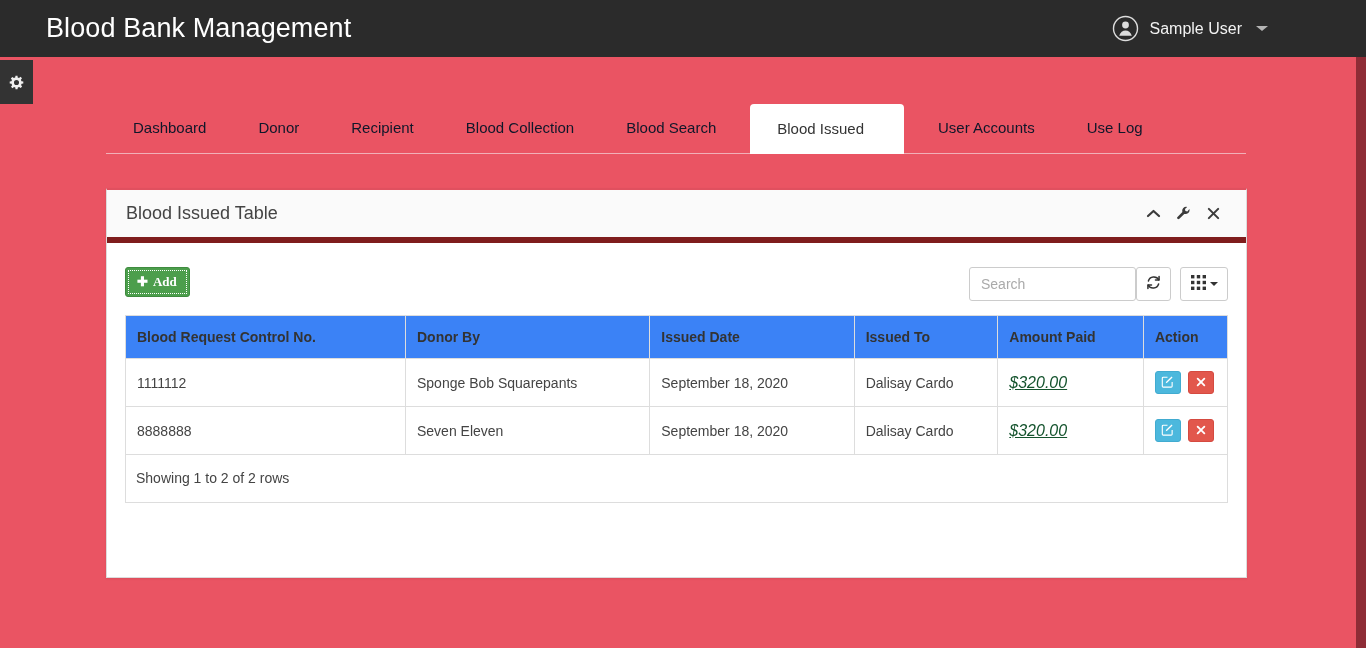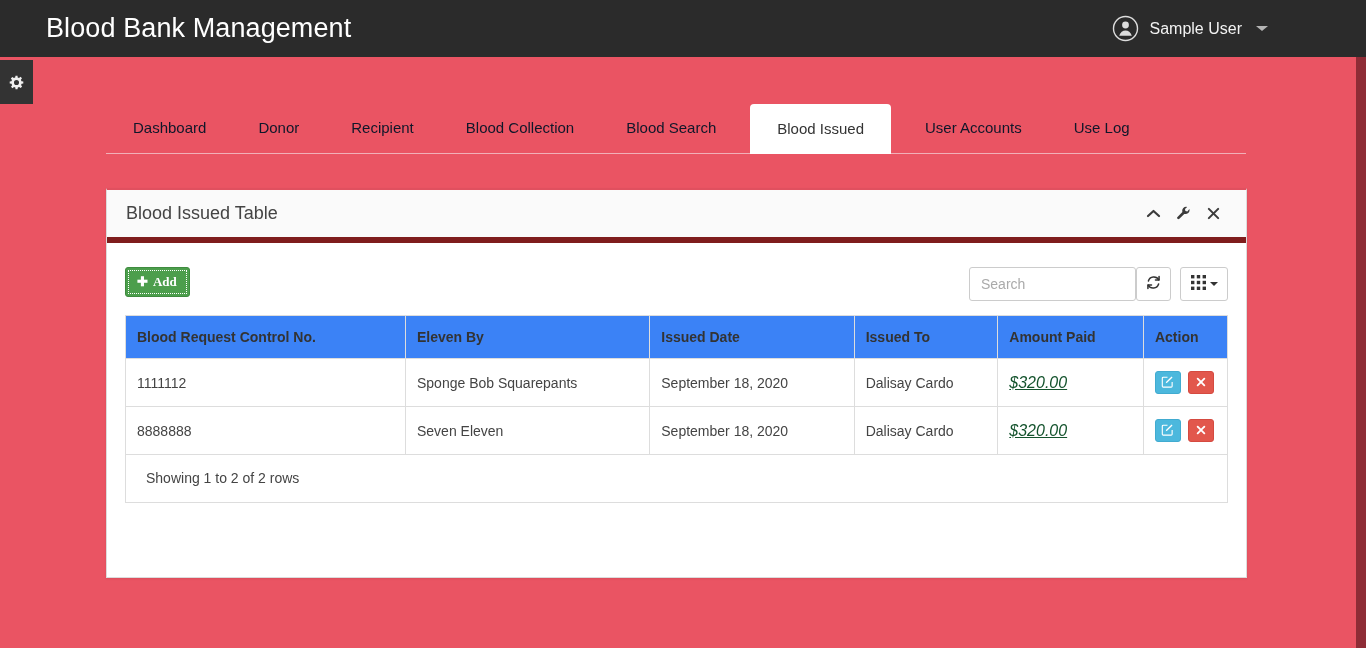--- a/index.html
+++ b/index.html
@@ -88,21 +88,21 @@
     padding: 16px 0 17px 0;
     margin: 0 26px;
     cursor: pointer;
     white-space: nowrap;
   }
   .tab:first-child { margin-left: 27px; }
   .tab.active {
     background: #ffffff;
     color: #333333;
     border-radius: 4px 4px 0 0;
-    padding: 16px 27px 17px 27px;
+    padding: 16px 40px 17px 27px;
     margin: 0 8px;
     position: relative;
     bottom: -1px;
   }
 
   
   .panel {
     position: absolute; top: 131px; left: 106px;
     width: 1141px; height: 390px;
     background: #ffffff;
@@ -218,21 +218,21 @@
     cursor: pointer;
     vertical-align: middle;
   }
   .act-edit { background: #4cb8dd; border: 1px solid #41abd0; color: #ffffff; margin-right: 3px; }
   .act-del  { background: #e2574c; border: 1px solid #d54a40; color: #ffffff;
               font-weight: 700; font-size: 12px; }
 
   .table-footer {
     border: 1px solid #dddddd;
     border-top: none;
-    padding: 15px 11px 16px 20px;
+    padding: 15px 11px 16px 10px;
     font-size: 14px;
     color: #444444;
   }
 
   
   .c1 { width: 281px; }
   .c2 { width: 245px; }
   .c3 { width: 205px; }
   .c4 { width: 144px; }
   .c5 { width: 146px; }
@@ -340,21 +340,21 @@
             </span>
             <span class="caret-sm"></span>
           </div>
         </div>
       </div>
 
       <table class="dt">
         <thead>
           <tr>
             <th class="c1">Blood Request Control No.</th>
-            <th class="c2">Eleven By</th>
+            <th class="c2">Donor By</th>
             <th class="c3">Issued Date</th>
             <th class="c4">Issued To</th>
             <th class="c5">Amount Paid</th>
             <th class="c6">Action</th>
           </tr>
         </thead>
         <tbody>
           <tr>
             <td>1111112</td>
             <td>Sponge Bob Squarepants</td>

